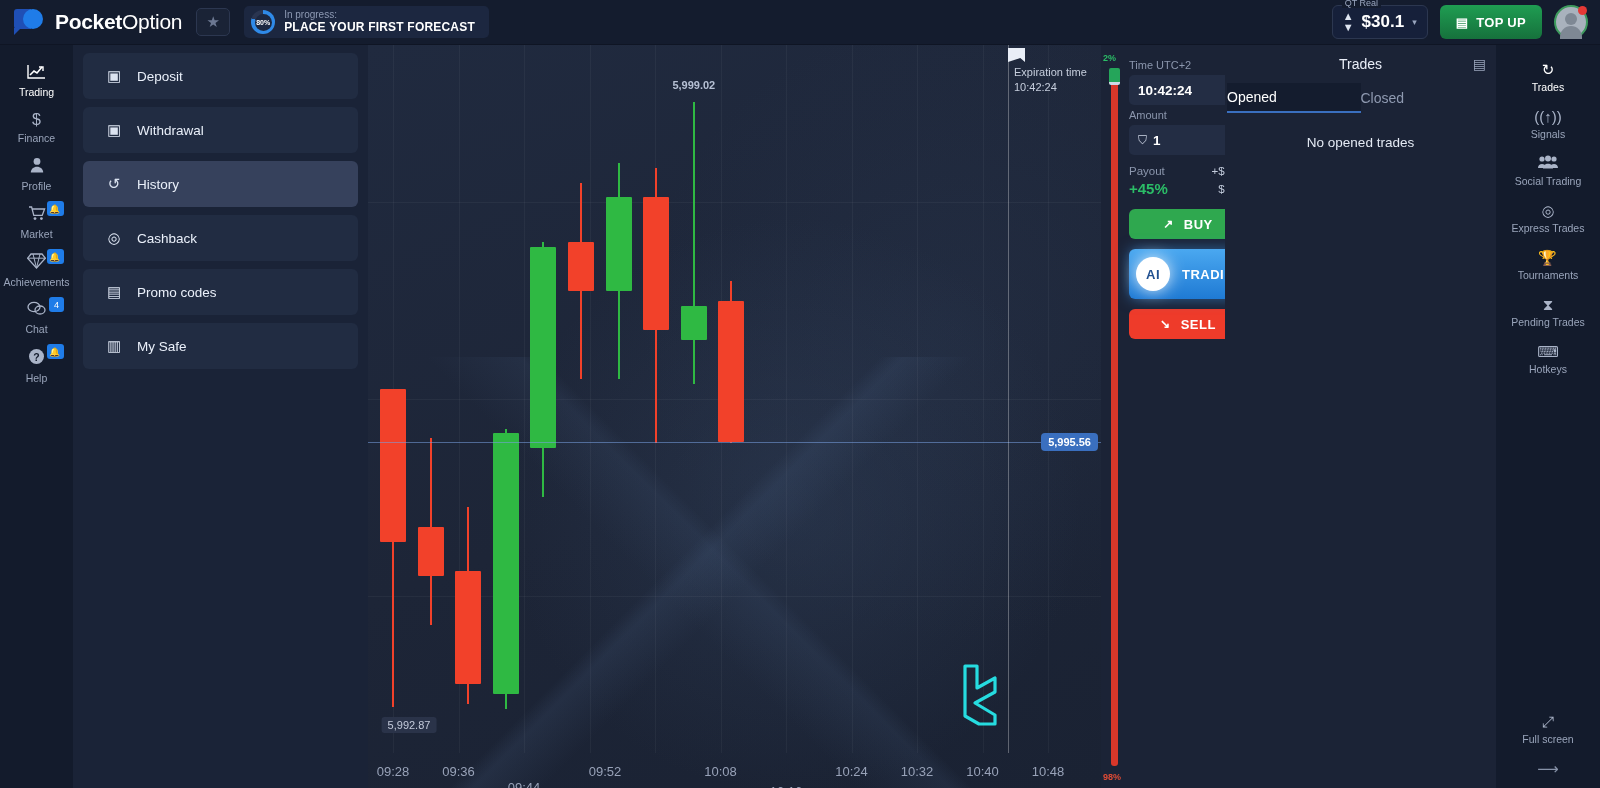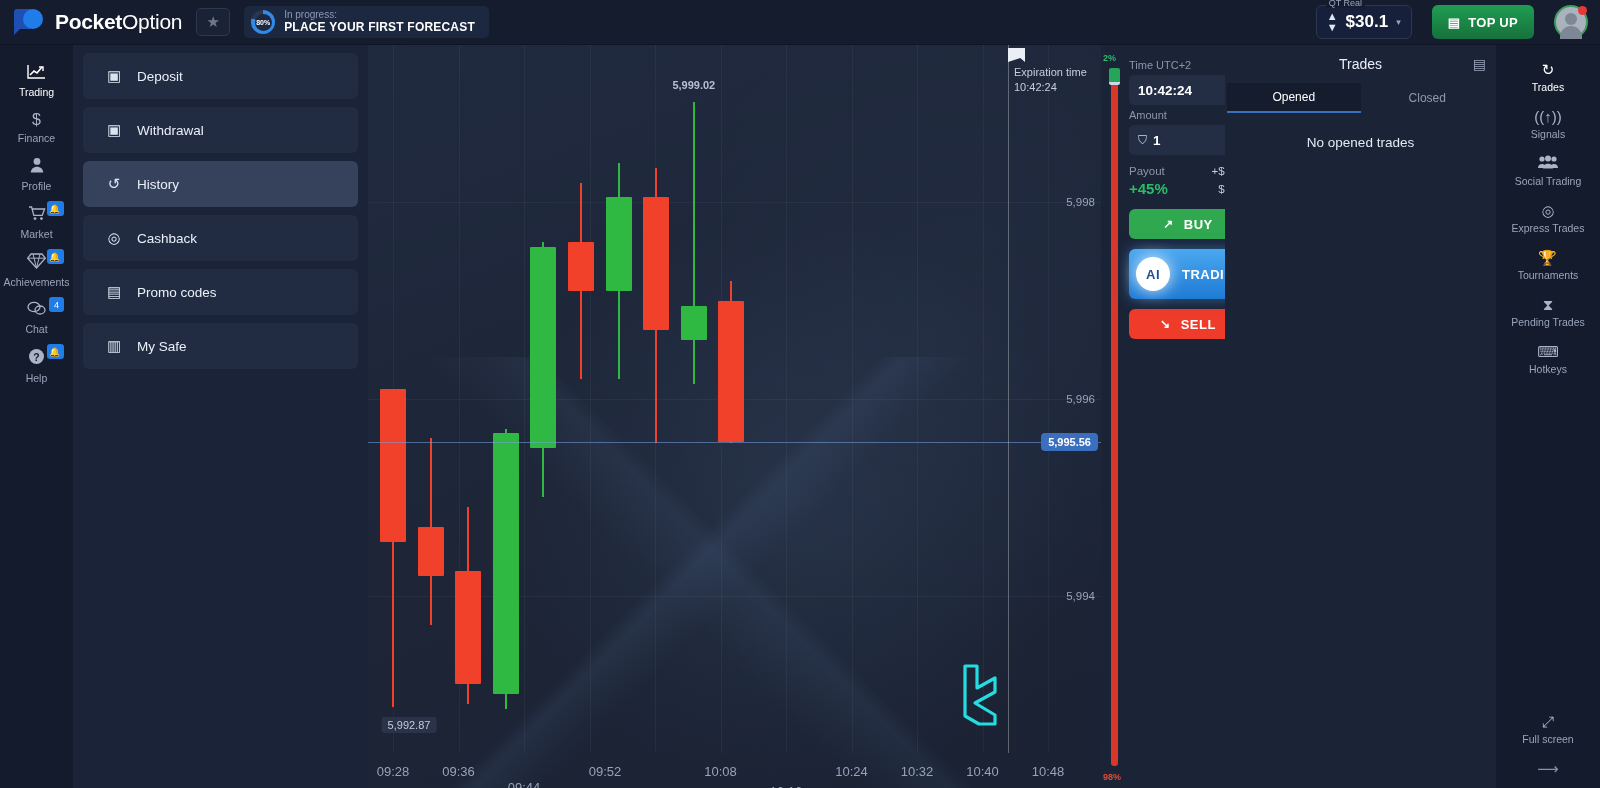--- a/index.html
+++ b/index.html
@@ -57,21 +57,21 @@
     background:#1c2740;
   }
   .quest-ring em {
     position: relative; font-style: normal; font-size: 7px;
     color: #ffffff; font-weight: bold;
   }
   .quest-txt { line-height: 1.15; }
   .quest-txt .q1 { font-size: 10px; color: #8e9ab4; }
   .quest-txt .q2 { font-size: 12px; font-weight: bold; color: #fff; letter-spacing: .2px; }
 
-  .hdr-right { margin-left: auto; display: flex; align-items: center; gap: 20px; padding-right: 12px; }
+  .hdr-right { margin-left: auto; display: flex; align-items: center; gap: 12px; padding-right: 12px; }
   .balance-box {
     border: 1px solid #2c3750; border-radius: 6px; height: 34px;
     display: flex; align-items: center; padding: 0 10px; gap: 8px;
     position: relative; cursor: pointer; background: #16203a;
   }
   .balance-label {
     position: absolute; top: -8px; left: 9px; font-size: 9px; color: #9aa6bf;
     background: #141c2e; padding: 0 3px;
   }
   .bal-ico { font-size: 11px; color: #dfe6f2; line-height: 1; text-align:center; }
@@ -256,22 +256,22 @@
     position: absolute; top: 45px; left: 1225px; width: 271px; height: 743px;
     background: #1b2336;
   }
   .tr-title {
     height: 38px; display: flex; align-items: center; justify-content: center;
     font-size: 14px; color: #e9eef8; position: relative;
   }
   .tr-title .menu-ic { position: absolute; right: 10px; font-size: 14px; color: #9aa5bb; cursor: pointer; }
   .tr-tabs { display: flex; height: 30px; margin: 0 2px; }
   .tr-tab {
-    flex: 1; display: flex; align-items: center; justify-content: center;
-    font-size: 12px; color: #8f9ab1; cursor: pointer;
+    flex: 1; display: flex; align-items: center; 
+    font-size: 14px; color: #8f9ab1; cursor: pointer;
   }
   .tr-tab.active { color: #ffffff; background: #141c2e; border-bottom: 2px solid #3a6fbf; }
   .tr-empty { text-align: center; font-size: 13.5px; color: #e4eaf4; margin-top: 22px; }
 
   
   .rail-right {
     position: absolute; top: 45px; left: 1496px; width: 104px; height: 743px;
     background: #131b2c; padding-top: 8px; display: flex; flex-direction: column; align-items: center;
   }
   .rr-item {
@@ -497,25 +497,20 @@
     <div class="price-badge" id="price-badge" style="top: 397.267px;">5,995.56</div>
 
     <div class="exp-line" id="exp-line" style="left: 640px;"></div>
     <div class="exp-flag" id="exp-flag" style="left: 640px; top: 3px;"></div>
     <div class="exp-txt" id="exp-txt1" style="left: 646px; top: 20px;">Expiration time</div>
     <div class="exp-txt" id="exp-txt2" style="left: 646px; top: 35px;">10:42:24</div>
 
     <div class="hi-label" id="hi-label" style="left: 325.8px; top: 34.0333px;">5,999.02</div>
     <div class="lo-label" id="lo-label" style="left: 41px; top: 671.783px;">5,992.87</div>
 
-    <div class="ylabels" id="ylabels">
-        <span style="top: 157.333px;">5,998</span>
-        <span style="top: 354px;">5,996</span>
-        <span style="top: 550.667px;">5,994</span>
-      </div>
     <div class="xlabels" id="xlabels">
         <span style="left: 25px;">09:28</span>
         <span style="left: 90.5px;">09:36</span>
         <span style="left: 156px; margin-top: 16px;">09:44</span>
         <span style="left: 237px;">09:52</span>
         <span style="left: 287px; margin-top: 32px;">10:00</span>
         <span style="left: 352.5px;">10:08</span>
         <span style="left: 418px; margin-top: 20px;">10:16</span>
         <span style="left: 483.5px;">10:24</span>
         <span style="left: 549px;">10:32</span>

